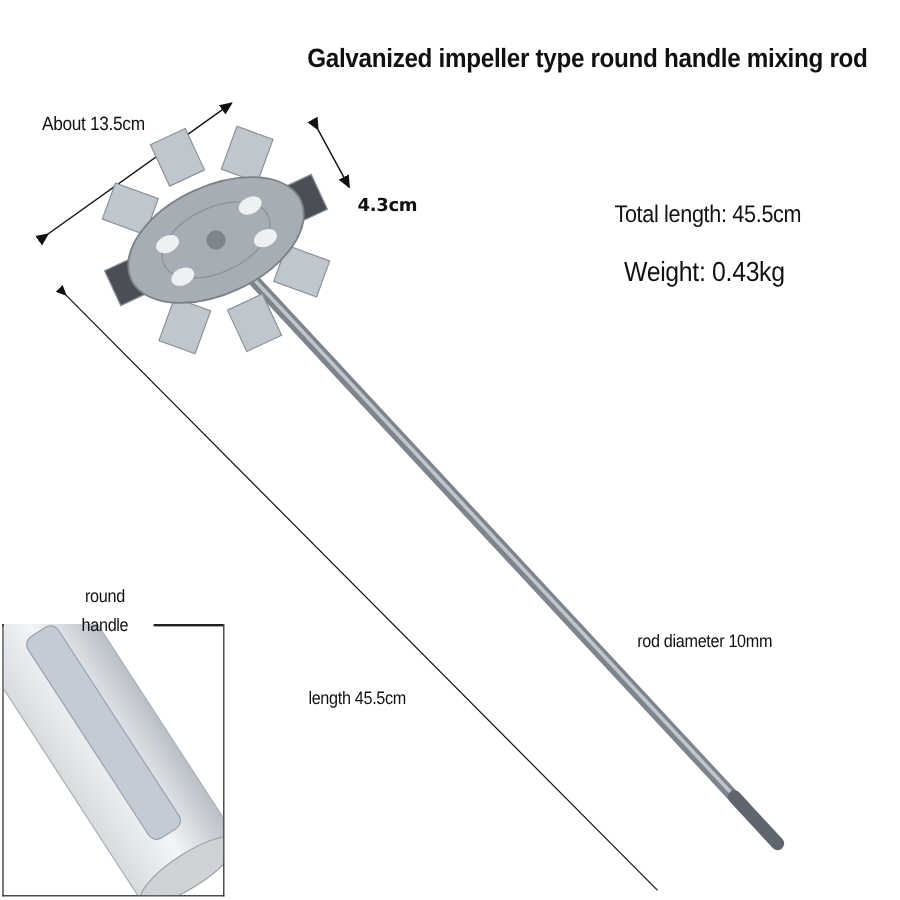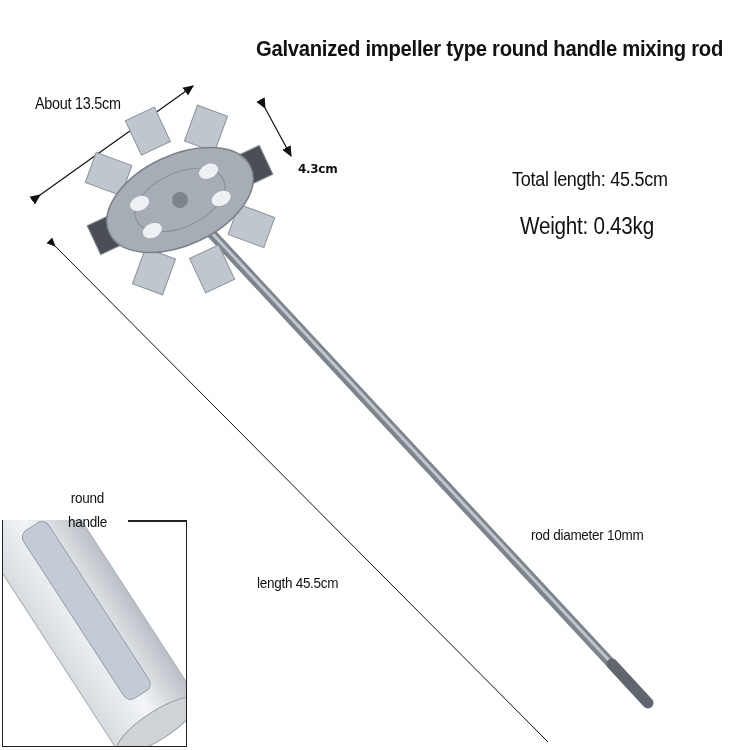--- a/index.html
+++ b/index.html
@@ -2,21 +2,21 @@
 <html><head>
 <meta charset="utf-8">
 <style>
   html, body { margin: 0; padding: 0; background: #ffffff; }
   body { width: 750px; height: 750px; position: relative; overflow: hidden;
          font-family: "Liberation Sans", sans-serif; }
   .txt { position: absolute; color: #111; font-family: "Liberation Sans", sans-serif;
          letter-spacing: -0.3px; white-space: nowrap; }
   .title { left: 256px; top: 36px; font-size: 22px; font-weight: bold; transform: scaleX(0.92); transform-origin: left top; }
   .about { left: 35px; top: 95px; font-size: 16px; transform: scaleX(0.9); transform-origin: left top; }
-  .blade { left: 298px; top: 162px; font-size: 12px; font-weight: bold; font-family: "DejaVu Sans", sans-serif; }
+  .blade { left: 298px; top: 162px; font-size: 15px; font-weight: bold; font-family: "DejaVu Sans", sans-serif; }
   .total { left: 512px; top: 168px; font-size: 20px; transform: scaleX(0.9); transform-origin: left top; }
   .weight { left: 520px; top: 213px; font-size: 23px; transform: scaleX(0.9); transform-origin: left top; }
   .roddia { left: 531px; top: 526px; font-size: 15px; transform: scaleX(0.9); transform-origin: left top; }
   .length { left: 257px; top: 574px; font-size: 15px; transform: scaleX(0.9); transform-origin: left top; }
   .round { left: 68px; top: 486px; font-size: 15px; text-align: center; line-height: 24px; transform: scaleX(0.9); transform-origin: left top; }
   svg.art { position: absolute; left: 0; top: 0; }
   .inset { position: absolute; left: 2px; top: 520px; width: 183px; height: 226px;
            border: 1.5px solid #222; border-top: none; overflow: hidden; }
   .inset-top-l { position: absolute; left: 2px; top: 520px; width: 50px; height: 1.5px; background: #222; }
   .inset-top-r { position: absolute; left: 128px; top: 520px; width: 58px; height: 1.5px; background: #222; }

